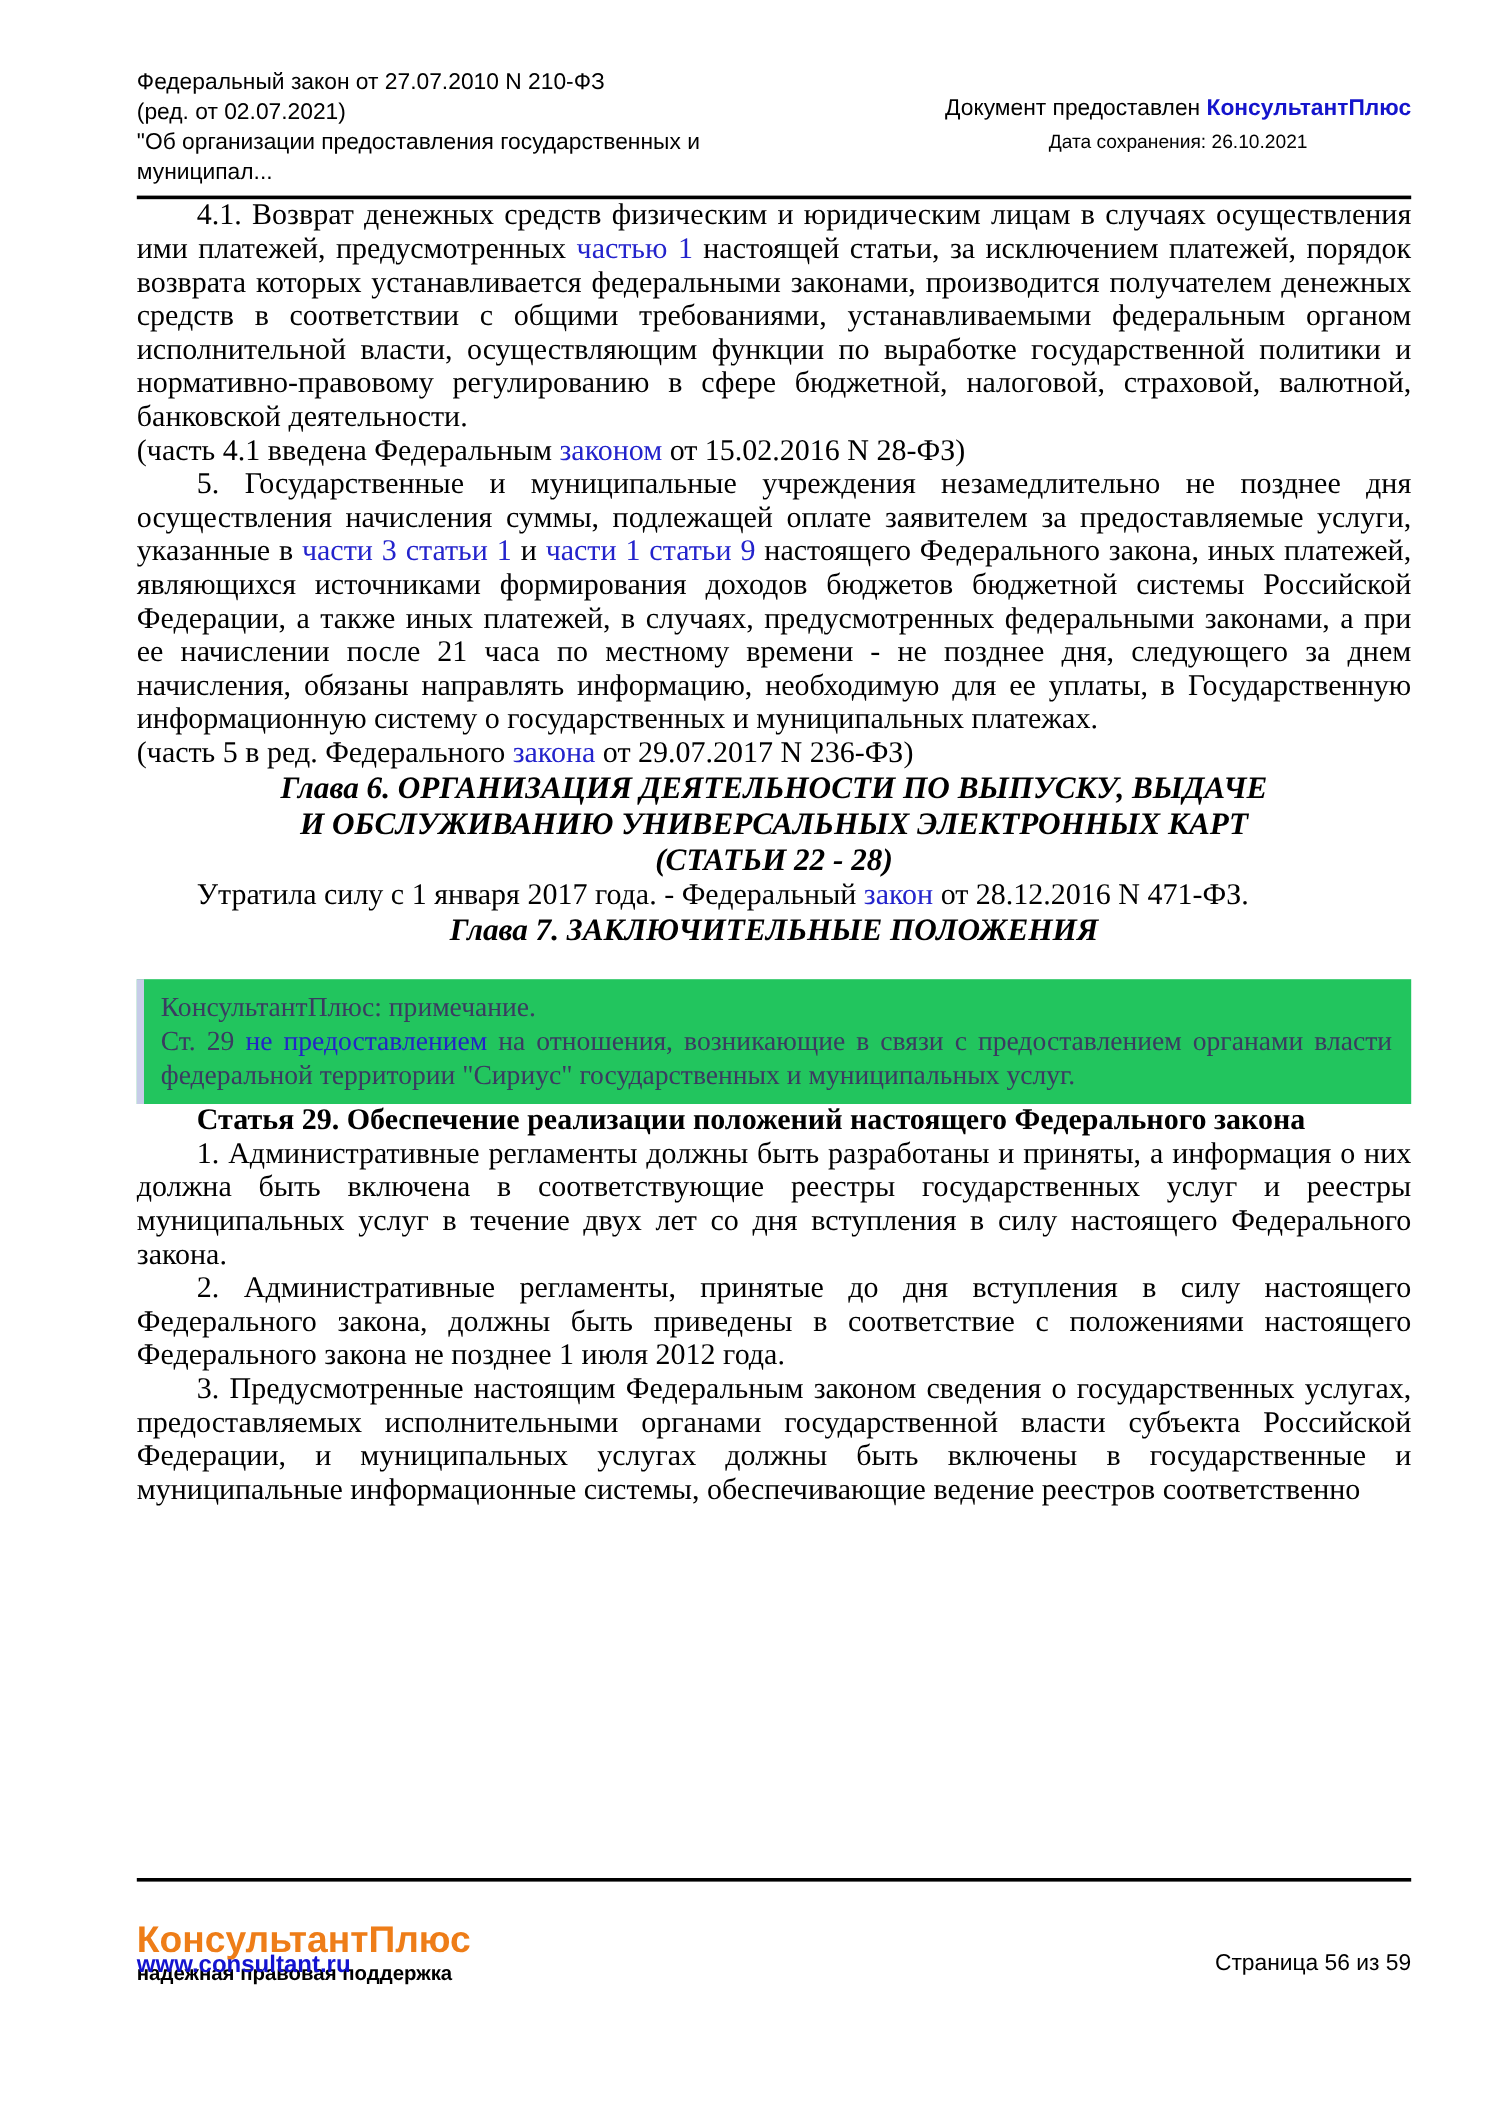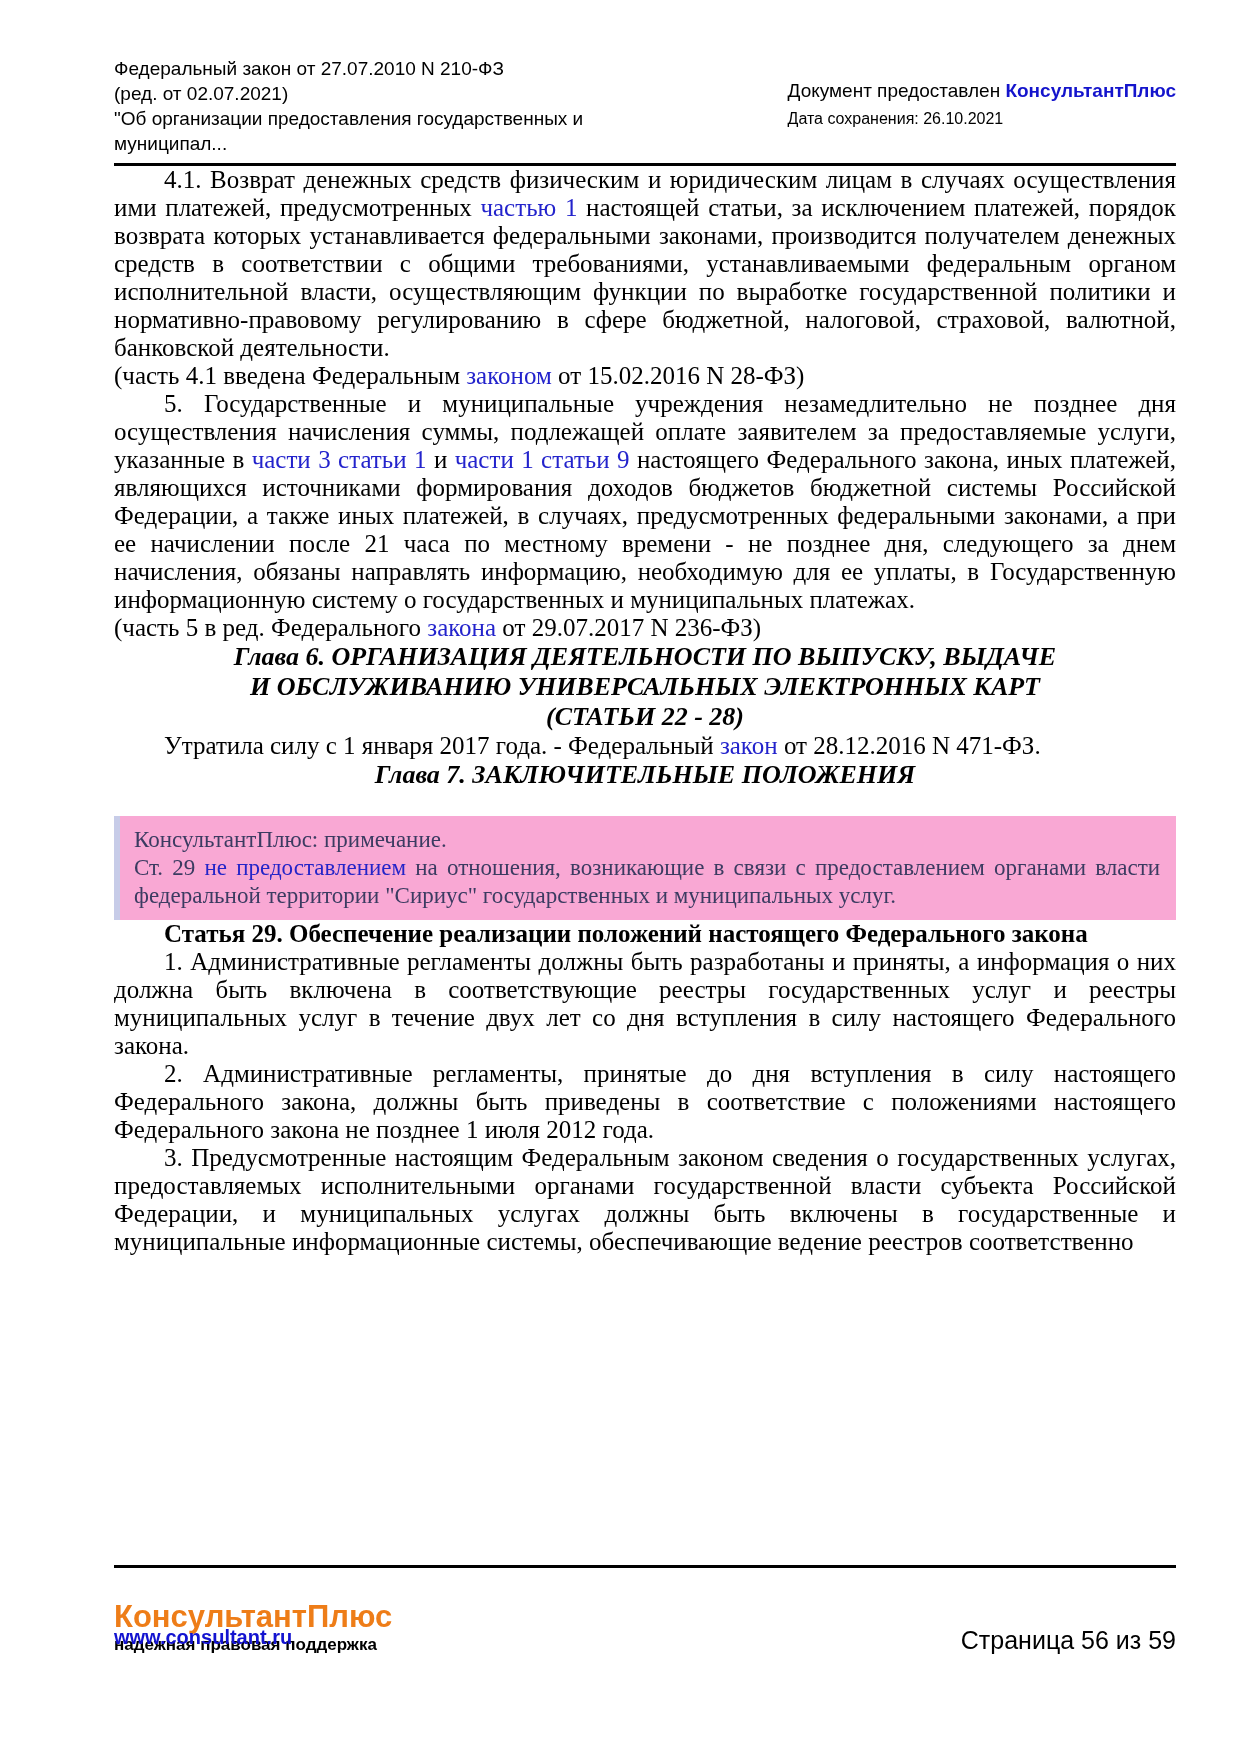--- a/index.html
+++ b/index.html
@@ -10,21 +10,21 @@
   }
   .page { position:absolute; inset:0; overflow:hidden; }
 
   
   .header {
     position:absolute; top:56px; left:114px; right:64px;
     display:flex; justify-content:space-between;
     font-family:"Liberation Sans", sans-serif;
   }
   .header-left { font-size:19px; line-height:25px; max-width:640px; }
-  .header-right { text-align:left; padding-top:22px; font-size:19px; line-height:25px; white-space:nowrap; }
+  .header-right { text-align:center; padding-top:22px; font-size:19px; line-height:25px; white-space:nowrap; }
   .header-right .date { font-size:16px; margin-top:3px; }
   .brand-link { color:#1414cc; font-weight:bold; }
   .rule-top { position:absolute; top:163px; left:114px; right:64px; border-top:3px solid #000; }
 
   
   .content {
     position:absolute; top:166px; left:114px; right:64px;
     font-size:25px; line-height:28px; text-align:justify;
   }
   .content p { margin:0; }
@@ -32,37 +32,37 @@
   .p41 { margin-top:34px; }
   .note-line { margin-top:0; text-align:left; text-indent:0; }
   .link { color:#2323cc; text-decoration:none; cursor:pointer; }
   .chapter {
     margin-top:26px; text-align:center; font-weight:bold;
     font-size:26px; line-height:30px; text-indent:0;font-style:italic;
   }
   .art-heading { font-weight:bold; margin-top:38px; }
 
   .notebox {
-    margin-top:26px; background:#f9a8d4; border-left:6px solid #c7cce8;
+    margin-top:26px; background:#22c55e; border-left:6px solid #c7cce8;
     padding:10px 16px 10px 14px; color:#3b3b61;
     font-size:23px; line-height:28px; text-align:justify;
   }
   .notebox .link { color:#2424c8; }
 
   
   .footer-rule { position:absolute; top:1565px; left:114px; right:64px; border-top:3px solid #000; }
   .footer {
     position:absolute; top:1600px; left:114px; right:64px; height:70px;
     font-family:"Liberation Sans", sans-serif;
   }
   .f-brand { color:#ee7d18; font-weight:bold; font-size:31px; line-height:33px; }
   .f-tagline { font-weight:bold; font-size:17px; line-height:19px; margin-top:2px; }
   .f-url { position:absolute; top:26px; left:0; right:0; text-align:left;
            color:#1313d0; font-weight:bold; font-size:20px; cursor:pointer; }
-  .f-page { position:absolute; top:26px; right:0; font-size:25px; }
+  .f-page { position:absolute; top:26px; right:0; font-size:19px; }
 </style>
 </head>
 <body>
 
 <div class="page">
 
   <div class="header">
     <div class="header-left">
       <div>Федеральный закон от 27.07.2010 N 210-ФЗ</div>
       <div>(ред. от 02.07.2021)</div>

